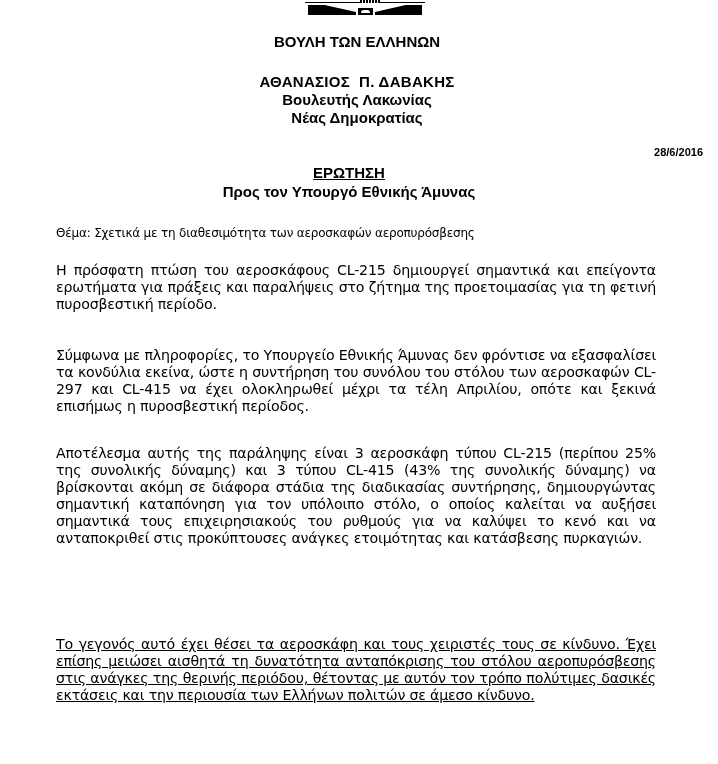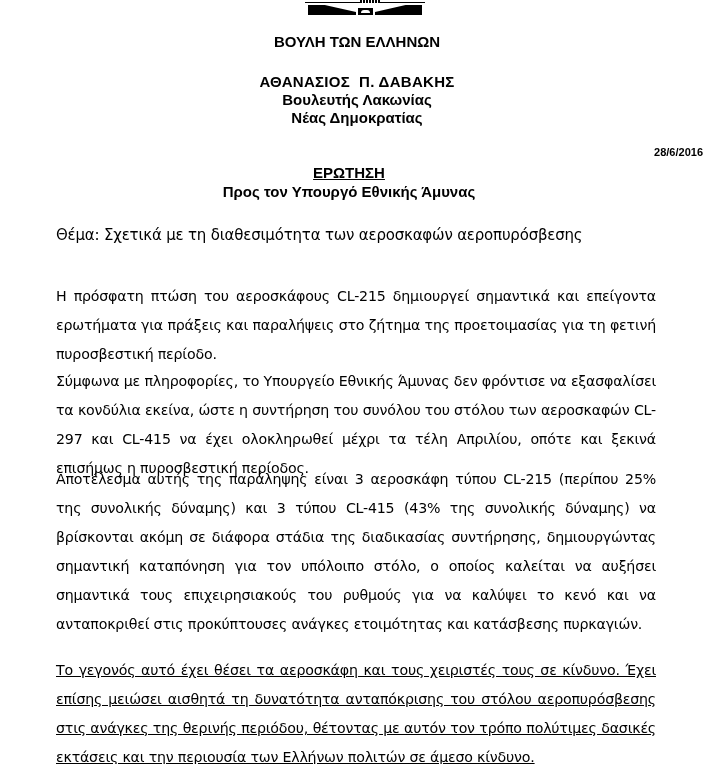--- a/index.html
+++ b/index.html
@@ -15,22 +15,22 @@
   .hdr { position:absolute; left:0; width:718px; text-align:center; font-family:"Liberation Sans", sans-serif; font-weight:bold; font-size:15px; line-height:18px; }
   .parliament { top:33px; left:-2px; }
   .mp-name { top:73px; left:-2px; letter-spacing:0.3px; }
   .mp-role { top:91px; left:-2px; }
   .mp-party { top:109px; left:-2px; }
   .date { position:absolute; right:15px; top:146px; font-family:"Liberation Sans", sans-serif; font-weight:bold; font-size:11px; }
   .q-title { top:164px; left:-10px; text-decoration:underline; }
   .q-to { top:183px; left:-10px; }
 
   .body-text { position:absolute; left:56px; width:600px; font-family:"DejaVu Sans", sans-serif; font-size:14.2px; letter-spacing:-0.2px; }
-  .subject { top:226px; font-size:15px; }
-  .para { text-align:justify; line-height:29px;margin-top:20px; }
+  .subject { top:226px; font-size:12px; }
+  .para { text-align:justify; line-height:17px; }
   .p1 { top:262px; }
   .p2 { top:347px; }
   .p3 { top:445px; }
   .p4 { top:636px;text-decoration:underline; }
 </style>
 </head>
 <body>
 
 <div class="emblem">
   <div class="line"></div>

